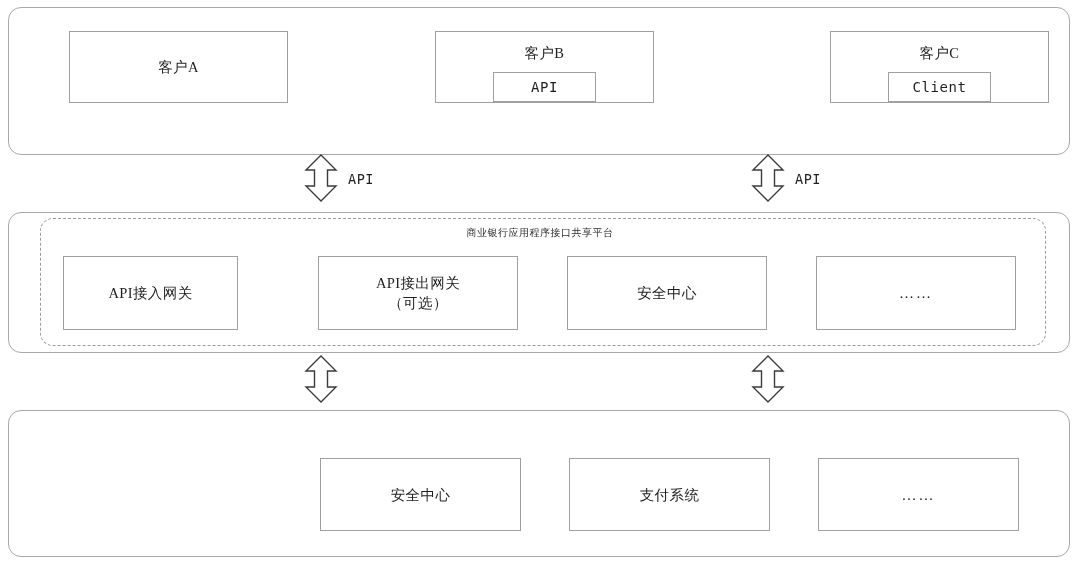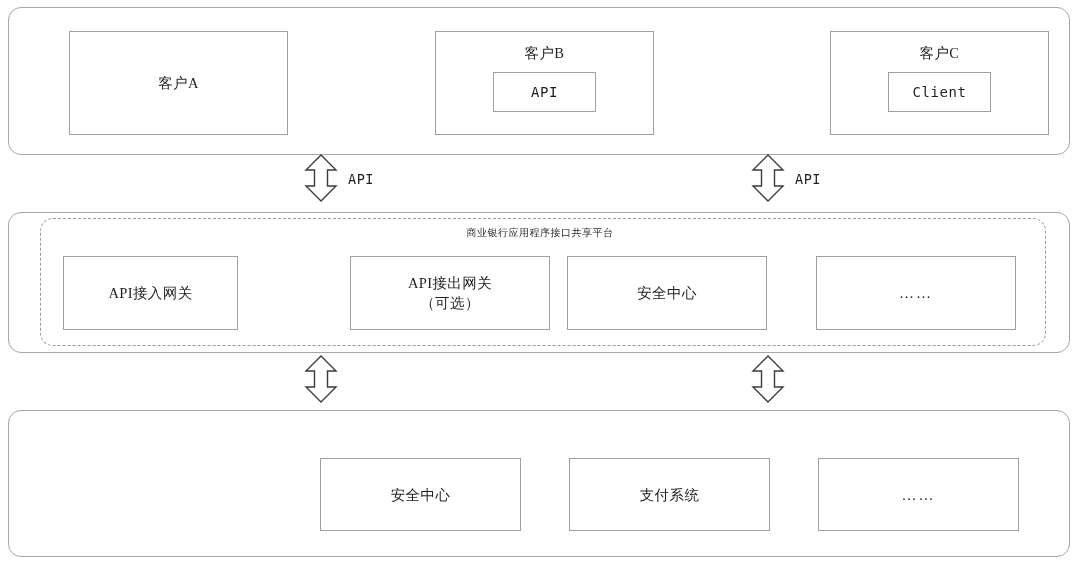--- a/index.html
+++ b/index.html
@@ -70,21 +70,21 @@
     font-size: 14.5px;
     line-height: 20px;
     color: #1f1f1f;
     letter-spacing: 0.4px;
   }
   .node-label { white-space: pre-line; }
 
   
   .consumer {
     top: 31px;
-    height: 104px;
+    height: 72px;
   }
   #node-customer-a { left: 69px;  width: 219px; }
   #node-customer-b { left: 435px; width: 219px; }
   #node-customer-c { left: 830px; width: 219px; }
 
   
   .consumer.stacked {
     flex-direction: column;
     justify-content: flex-start;
     padding-top: 11px;
@@ -101,21 +101,21 @@
     font-size: 14px;
     letter-spacing: 0.6px;
     color: #1f1f1f;
   }
   #chip-api    { width: 103px; height: 40px; }
   #chip-client { width: 103px; height: 40px; }
 
   
   .component { top: 256px; height: 74px; }
   #node-api-ingress  { left: 63px;  width: 175px; }
-  #node-api-egress   { left: 318px; width: 200px; margin-left: 32px; }
+  #node-api-egress   { left: 318px; width: 200px; }
   #node-security     { left: 567px; width: 200px; }
   #node-platform-more{ left: 816px; width: 200px; }
 
   
   .system { top: 458px; height: 73px; }
   #node-core-system    { left: 71px;  width: 201px; }
   #node-credit-system  { left: 320px; width: 201px; }
   #node-payment-system { left: 569px; width: 201px; }
   #node-systems-more   { left: 818px; width: 201px; }
 

